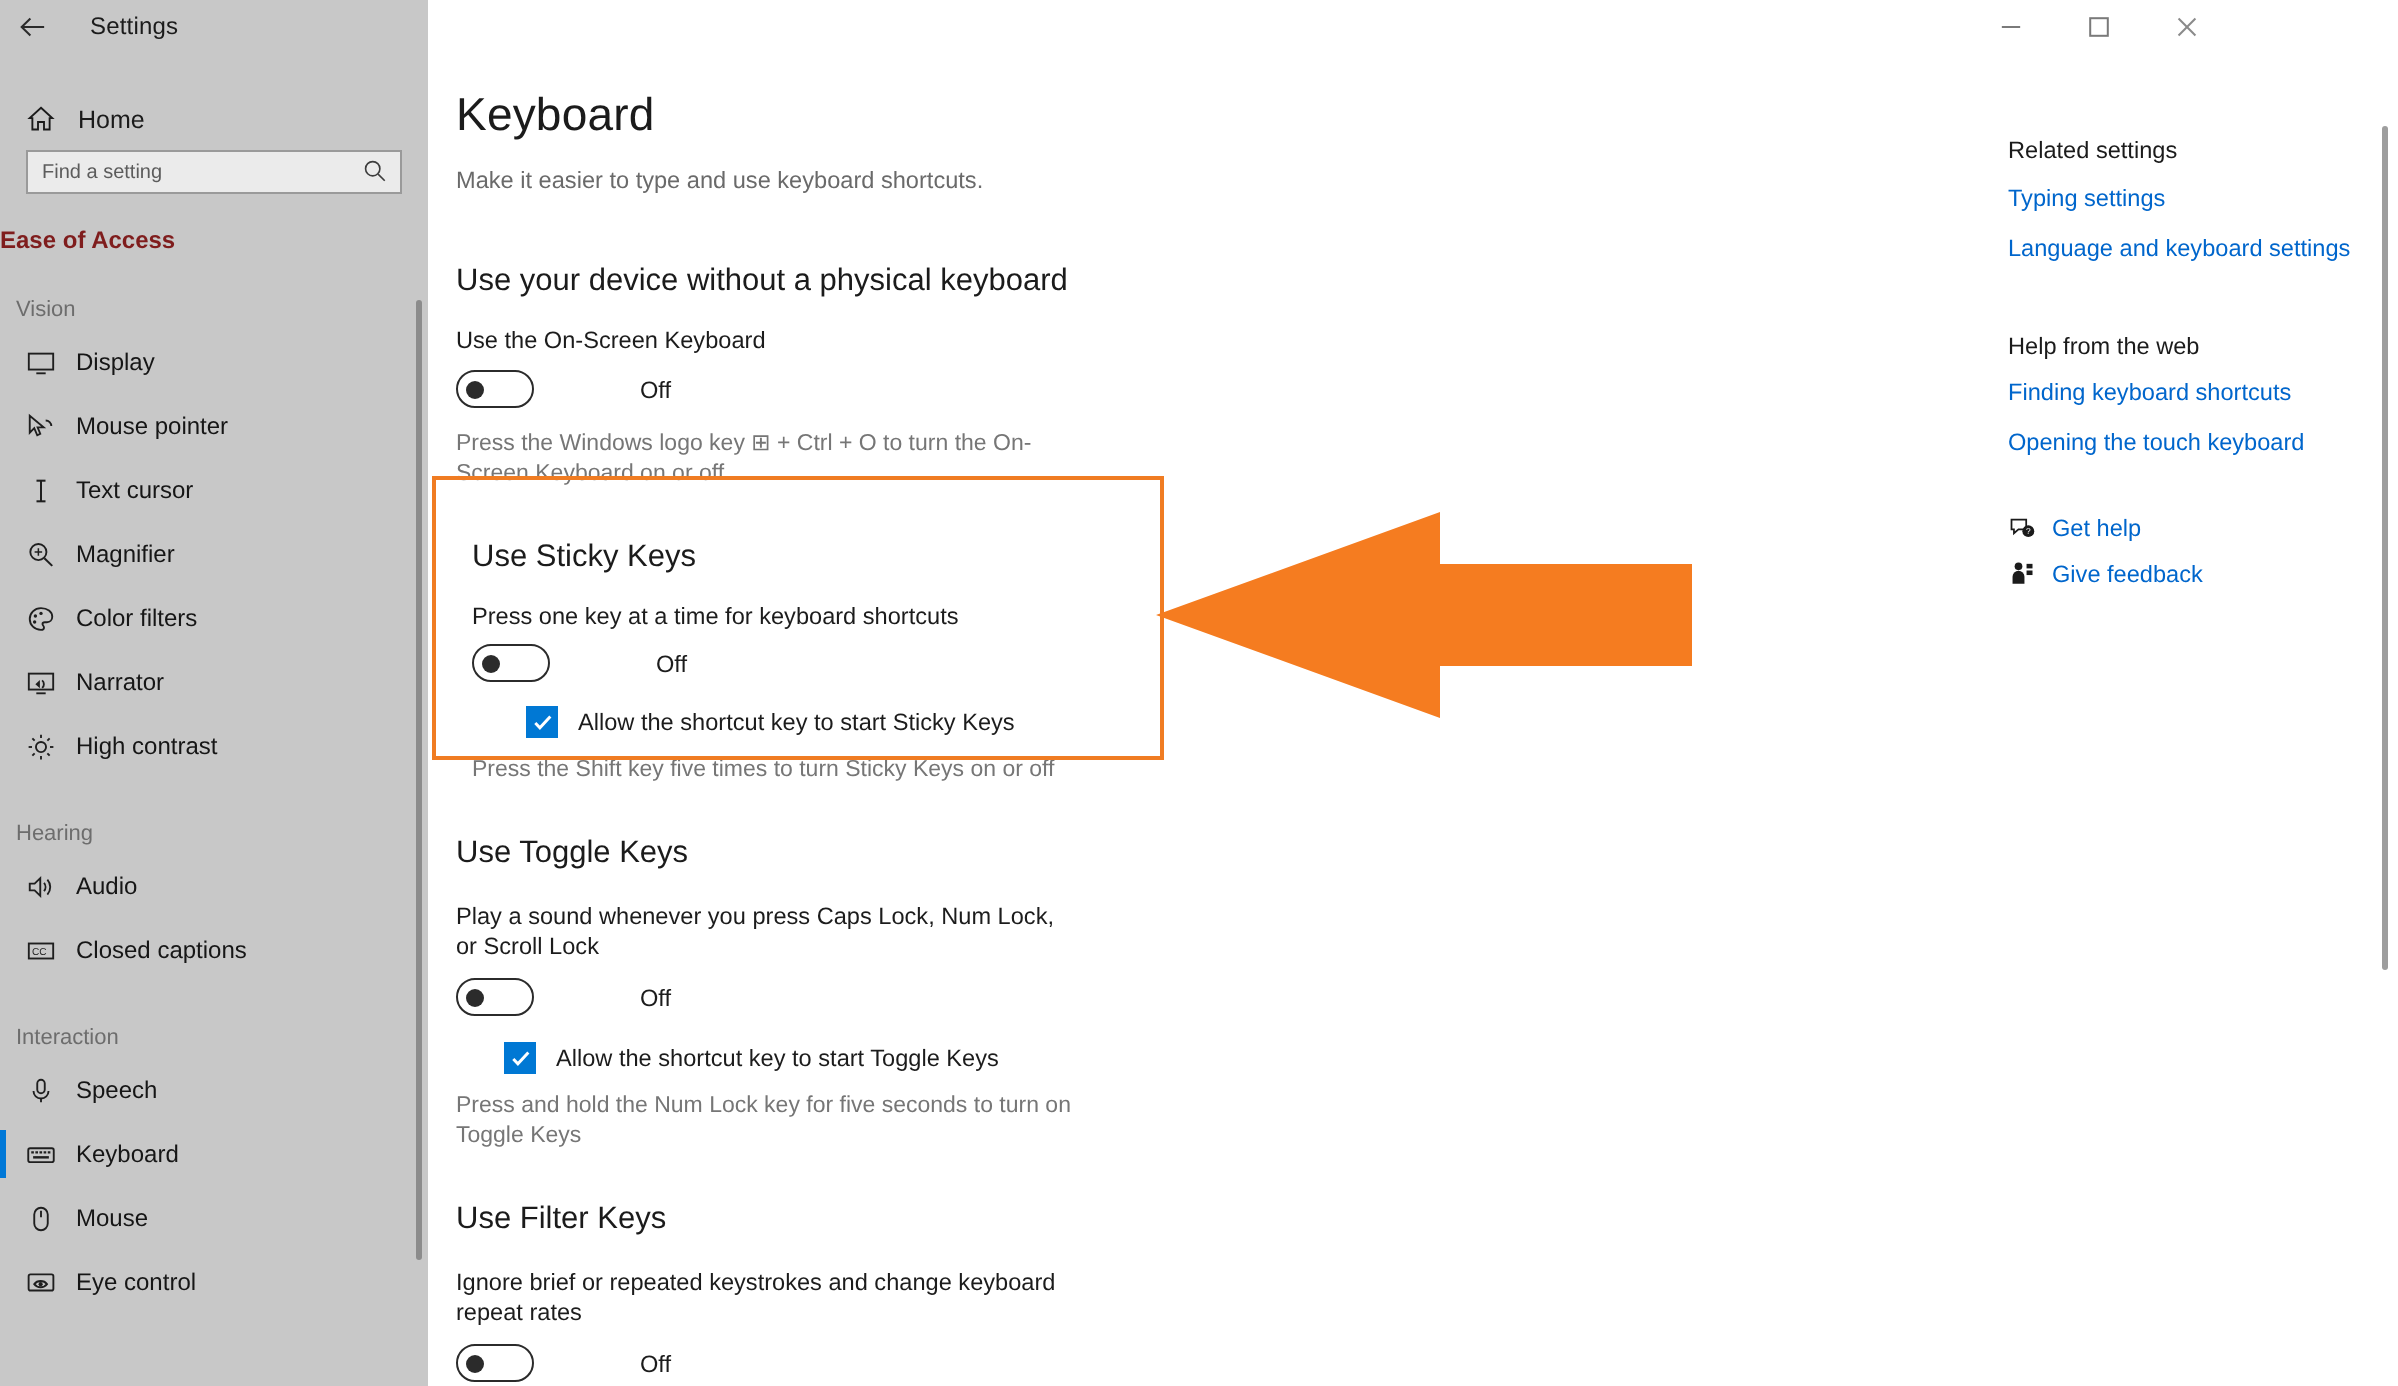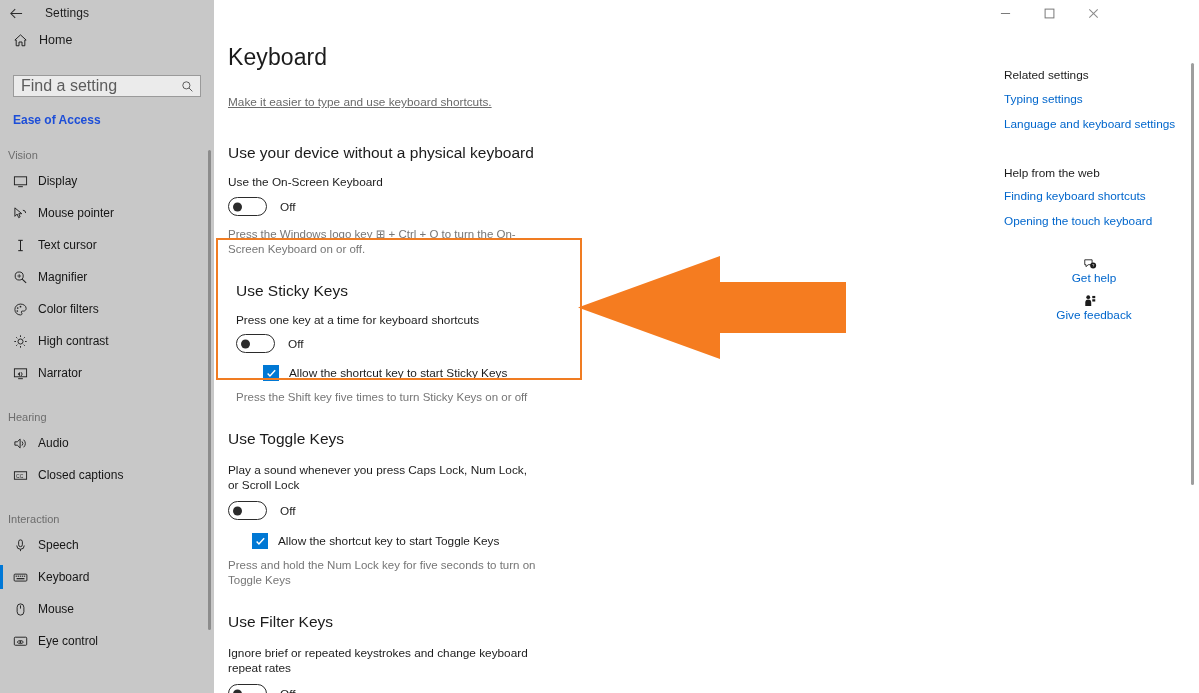--- a/index.html
+++ b/index.html
@@ -67,56 +67,56 @@
   }
   .side-scroll {
     position: absolute;
     right: 3px; top: 150px;
     width: 3px; height: 480px;
     background: #8c8c8c;
     border-radius: 2px;
   }
   .home-row {
     height: 34px;
-    display: flex; align-items: flex-start;
+    display: flex; align-items: flex-end;
     padding-left: 13px;
     margin-top: 7px;
   }
   .home-row .ico { width: 26px; color: #1b1b1b; display:flex; align-items:center;}
   .home-row .lbl { font-size: 12.5px; color: #1b1b1b; }
 
   .search-wrap {
     margin: 8px 13px 0 13px;
     height: 22px;
     background: #ebebeb;
     border: 1px solid #9a9a9a;
     display: flex; align-items: center;
     position: relative;
   }
   .search-wrap input {
     border: none; outline: none;
     background: transparent;
     font-family: "Liberation Sans", sans-serif;
-    font-size: 16px;
+    font-size: 10px;
     color: #4a4a4a;
     padding-left: 7px;
     width: 150px;
     height: 33px;
   }
   .search-wrap input::placeholder { color: #5c5c5c; }
   .search-ico {
     position: absolute; right: 6px; top: 3px;
     color: #3c3c3c;
   }
 
   .section-title {
     font-size: 12px;
     font-weight: bold;
-    color: #1d4ed8;
-    padding-left: 13px;
+    color: #7f1d1d;
+    padding-left: 0;
     margin-top: 16px;
   }
   .group-label {
     font-size: 11px;
     color: #6d6d6d;
     padding-left: 8px;
     margin-top: 22px;
     margin-bottom: 4px;
   }
   .nav-item {
@@ -175,23 +175,22 @@
     font-size: 23px;
     color: #1b1b1b;
     font-weight: normal;
     margin-top: 18px;
     margin-left: 2px;
     letter-spacing: .1px;
   }
   .page-sub {
     font-size: 11.8px;
     color: #6a6a6a;
-    margin-top: 24px;
+    margin-top: 12px;
     margin-left: 2px;
-    text-decoration: underline;
   }
 
   .sec-head {
     font-size: 15.5px;
     color: #1b1b1b;
     margin-left: 2px;
   }
   .sec-desc {
     font-size: 11.8px;
     color: #1c1c1c;
@@ -204,20 +203,21 @@
     color: #767676;
     margin-left: 2px;
     line-height: 15px;
     max-width: 310px;
   }
 
   
   .toggle-row {
     display: flex; align-items: center;
     margin-left: 2px;
+    gap: 40px;
   }
   .toggle {
     width: 39px; height: 19px;
     border: 1.6px solid #2b2b2b;
     border-radius: 10px;
     background: #ffffff;
     position: relative;
     flex: 0 0 39px;
   }
   .toggle .knob {
@@ -280,21 +280,20 @@
     font-size: 11.8px;
     color: #0066cc;
     display: block;
     margin-bottom: 11px;
     text-decoration: none;
     line-height: 14px;
   }
   .rc-iconlink {
     display: flex; align-items: center;
     margin-bottom: 9px;
-    flex-direction: column;
   }
   .rc-iconlink .ico {
     width: 22px; color: #1b1b1b;
     display: flex; align-items: center;
   }
   .rc-iconlink .lbl {
     font-size: 11.8px;
     color: #0066cc;
   }
   .spacer-24 { height: 24px; }
@@ -372,49 +371,49 @@
         <div class="nav-item">
           <span class="ico">
             <svg width="15" height="15" viewBox="0 0 16 16">
               <path d="M8 2.2 C4.5 2.2 2 4.8 2 8 c0 3.2 2.5 5.8 6 5.8 1 0 1.6-.6 1.6-1.3 0-.8-.8-1-.8-1.8 0-.6.5-1 1.2-1h1.2c1.6 0 2.8-1.2 2.8-2.9 0-2.6-2.6-4.6-6-4.6Z" fill="none" stroke="#1f1f1f" stroke-width="1"></path>
               <circle cx="5" cy="6.4" r=".9" fill="#1f1f1f"></circle>
               <circle cx="8" cy="5" r=".9" fill="#1f1f1f"></circle>
               <circle cx="4.6" cy="9.6" r=".9" fill="#1f1f1f"></circle>
             </svg>
           </span>
           <span class="lbl">Color filters</span>
+        </div>
+        <div class="nav-item">
+          <span class="ico">
+            <svg width="15" height="15" viewBox="0 0 16 16">
+              <rect x="1.5" y="3" width="13" height="8.5" fill="none" stroke="#1f1f1f" stroke-width="1"></rect>
+              <line x1="5.5" y1="13.5" x2="10.5" y2="13.5" stroke="#1f1f1f" stroke-width="1"></line>
+              <path d="M5 8.6 L7.4 6.4 L7.4 10.8 Z" fill="#1f1f1f"></path>
+              <path d="M8.6 6.6 a2.6 2.6 0 0 1 0 4" fill="none" stroke="#1f1f1f" stroke-width="1"></path>
+            </svg>
+          </span>
+          <span class="lbl">Narrator</span>
         </div>
         <div class="nav-item">
           <span class="ico">
             <svg width="15" height="15" viewBox="0 0 16 16">
               <circle cx="8" cy="8" r="2.7" fill="none" stroke="#1f1f1f" stroke-width="1"></circle>
               <g stroke="#1f1f1f" stroke-width="1">
                 <line x1="8" y1="1.4" x2="8" y2="3.2"></line>
                 <line x1="8" y1="12.8" x2="8" y2="14.6"></line>
                 <line x1="1.4" y1="8" x2="3.2" y2="8"></line>
                 <line x1="12.8" y1="8" x2="14.6" y2="8"></line>
                 <line x1="3.4" y1="3.4" x2="4.6" y2="4.6"></line>
                 <line x1="11.4" y1="11.4" x2="12.6" y2="12.6"></line>
                 <line x1="12.6" y1="3.4" x2="11.4" y2="4.6"></line>
                 <line x1="4.6" y1="11.4" x2="3.4" y2="12.6"></line>
               </g>
             </svg>
           </span>
           <span class="lbl">High contrast</span>
-        </div>
-        <div class="nav-item">
-          <span class="ico">
-            <svg width="15" height="15" viewBox="0 0 16 16">
-              <rect x="1.5" y="3" width="13" height="8.5" fill="none" stroke="#1f1f1f" stroke-width="1"></rect>
-              <line x1="5.5" y1="13.5" x2="10.5" y2="13.5" stroke="#1f1f1f" stroke-width="1"></line>
-              <path d="M5 8.6 L7.4 6.4 L7.4 10.8 Z" fill="#1f1f1f"></path>
-              <path d="M8.6 6.6 a2.6 2.6 0 0 1 0 4" fill="none" stroke="#1f1f1f" stroke-width="1"></path>
-            </svg>
-          </span>
-          <span class="lbl">Narrator</span>
         </div>
         <div class="group-label">Hearing</div>
         <div class="nav-item">
           <span class="ico">
             <svg width="15" height="15" viewBox="0 0 16 16">
               <path d="M2 6.2 L4.6 6.2 L7.6 3.3 L7.6 12.7 L4.6 9.8 L2 9.8 Z" fill="none" stroke="#1f1f1f" stroke-width="1"></path>
               <path d="M9.6 5.8 a3.4 3.4 0 0 1 0 4.4" fill="none" stroke="#1f1f1f" stroke-width="1"></path>
               <path d="M11.4 4 a6 6 0 0 1 0 8" fill="none" stroke="#1f1f1f" stroke-width="1"></path>
             </svg>
           </span>

